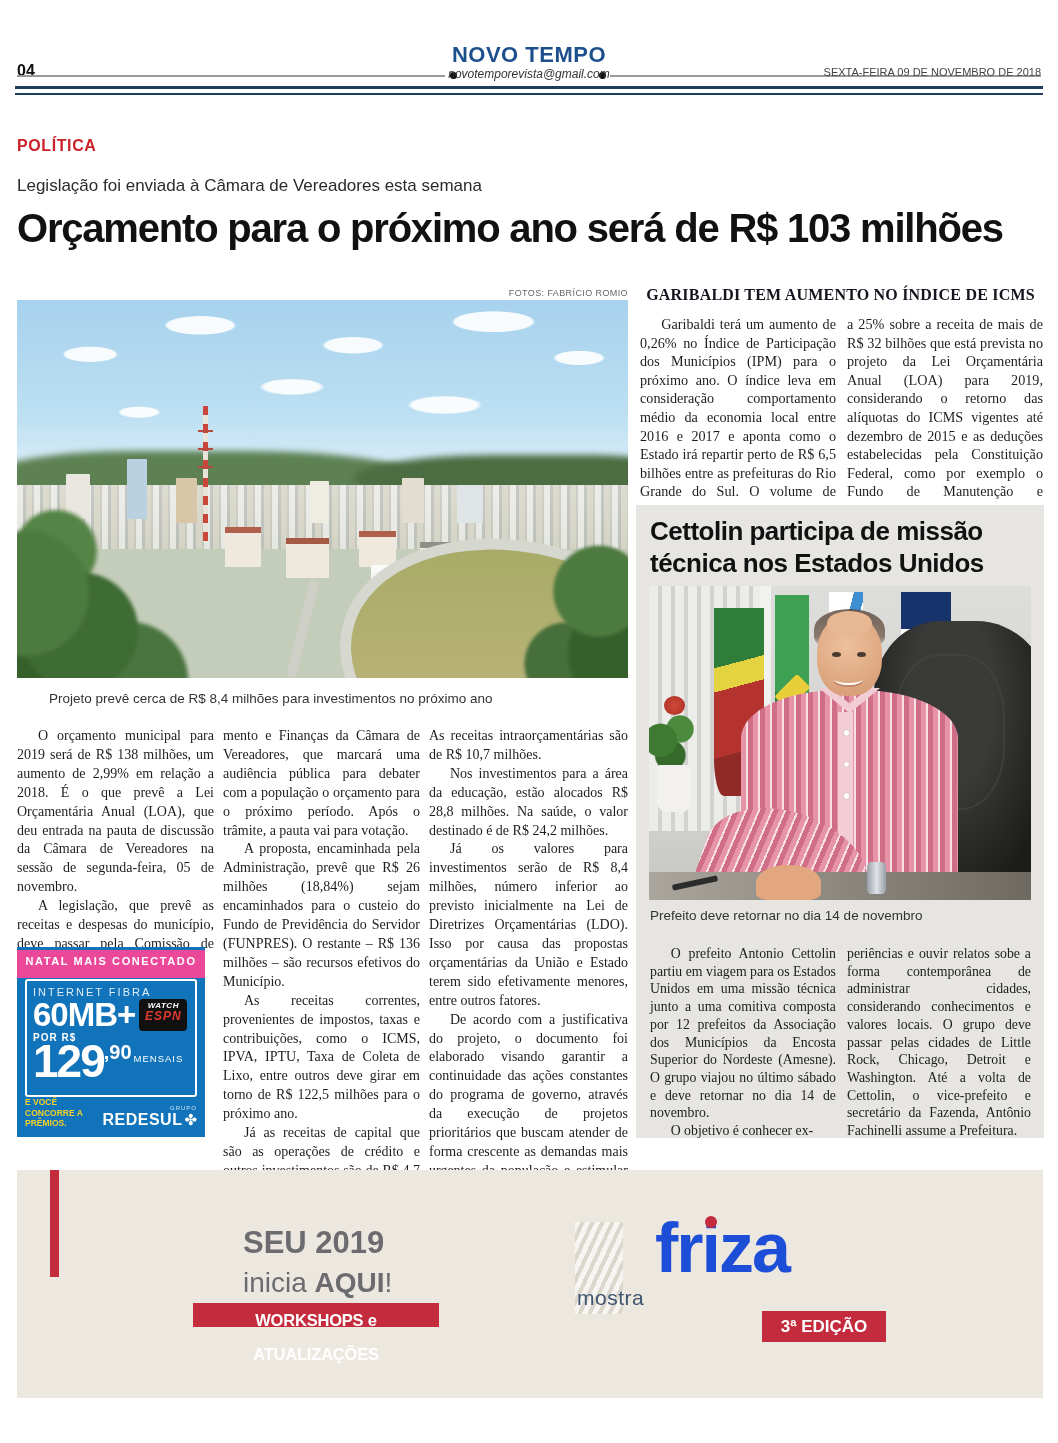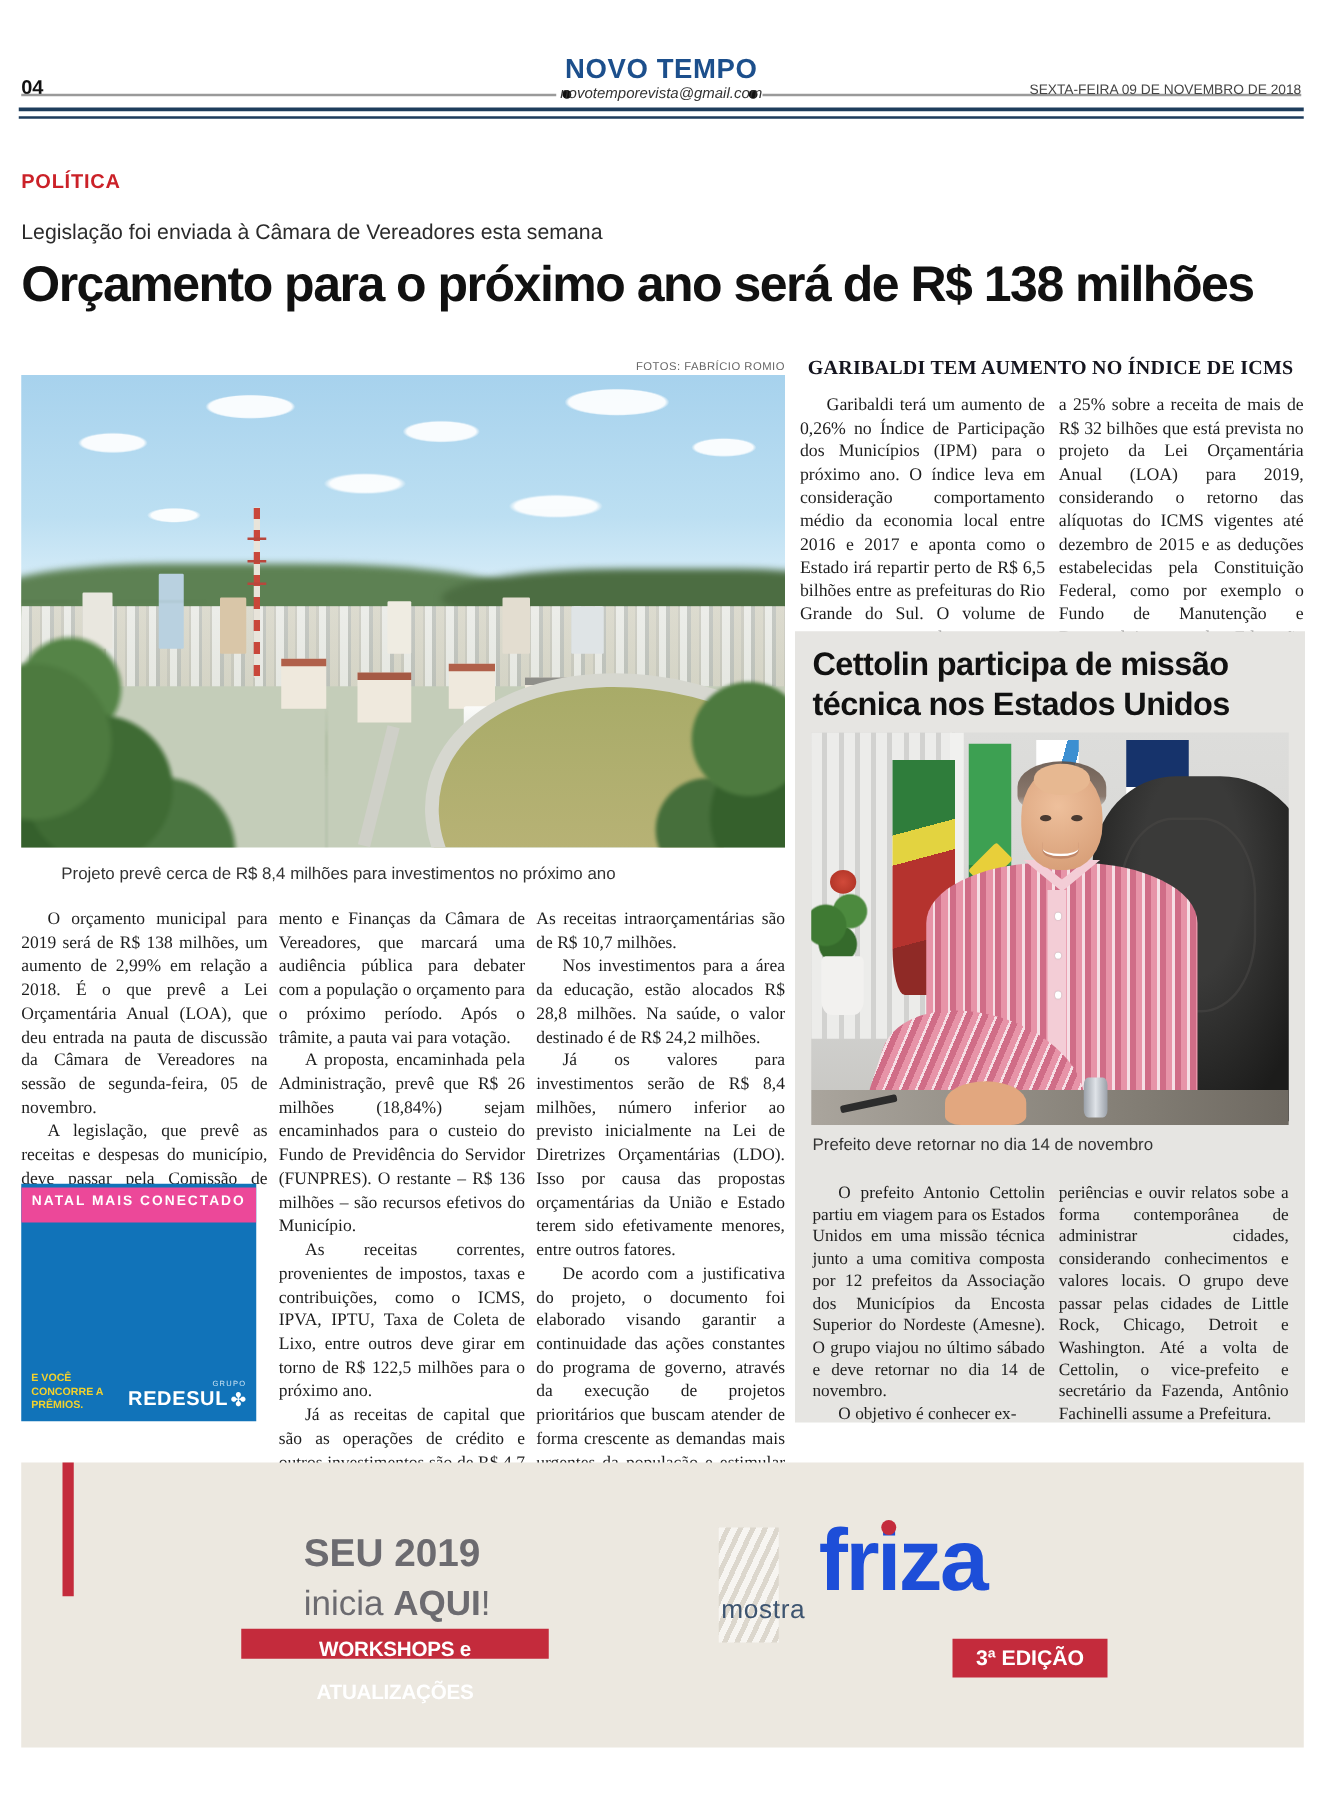--- a/index.html
+++ b/index.html
@@ -169,21 +169,21 @@
   
   .banner{position:absolute;left:17px;top:1170px;width:1026px;height:228px;background:#ece8e0;}
   .red-bar{position:absolute;left:33px;top:0;width:9px;height:107px;background:#c42b3c;}
   .seu{position:absolute;left:226px;top:55px;font-size:31px;font-weight:bold;color:#6c6b70;letter-spacing:0;}
   .inicia{position:absolute;left:226px;top:97px;font-size:28px;color:#6c6b70;}
   .inicia b{font-weight:bold;}
   .wred{position:absolute;left:176px;top:133px;width:246px;height:24px;line-height:34px;background:#c42b3c;
         text-align:center;color:#fff;font-size:16.5px;font-weight:bold;letter-spacing:-.2px;}
   .hatch{position:absolute;left:558px;top:52px;width:48px;height:92px;
          background:repeating-linear-gradient(115deg,#f7f5f1 0 5px,#dcd7cd 5px 9px);}
-  .mostra{position:absolute;left:560px;top:106px;font-size:21px;color:#3d5470;letter-spacing:.5px;}
+  .mostra{position:absolute;left:560px;top:116px;font-size:21px;color:#3d5470;letter-spacing:.5px;}
   .friza{position:absolute;left:638px;top:38px;font-size:70px;font-weight:bold;color:#1d4ed8;letter-spacing:-2px;}
   .fi{position:relative;}
   .fi::after{content:"";position:absolute;left:3px;top:7px;width:12px;height:12px;border-radius:50%;background:#c42b3c;}
   .edition{position:absolute;left:745px;top:141px;width:124px;height:31px;line-height:31px;background:#c42b3c;
            text-align:center;color:#fff;font-size:17px;font-weight:bold;}
 </style>
 </head>
 <body>
 
 <div id="page">
@@ -193,21 +193,21 @@
   <span class="dot d-left"></span>
   <div class="brand">NOVO TEMPO</div>
   <span class="dot d-right"></span>
   <div class="hline hl-right"></div>
   <div class="email">novotemporevista@gmail.com</div>
   <div class="date">SEXTA-FEIRA 09 DE NOVEMBRO DE 2018</div>
   <div class="double-rule"></div>
 
   <div class="section-label">POLÍTICA</div>
   <div class="kicker">Legislação foi enviada à Câmara de Vereadores esta semana</div>
-  <h1 class="headline">Orçamento para o próximo ano será de R$ 138 milhões</h1>
+  <h1 class="headline">Orçamento para o próximo ano será de R$ 103 milhões</h1>
   <div class="credit">FOTOS: FABRÍCIO ROMIO</div>
 
   <div class="photo-city">
     <div class="clouds"></div>
     <div class="hills1"></div>
     <div class="hills2"></div>
     <div class="cityband"></div>
     <span class="bld b1"></span>
     <span class="bld b2"></span>
     <span class="bld b3"></span>
@@ -240,20 +240,36 @@
     </div>
   <div class="mcol mcol3 cont">
       <p>As receitas intraorçamentárias são de R$ 10,7 milhões.</p>
       <p>Nos investimentos para a área da educação, estão alocados R$ 28,8 milhões. Na saúde, o valor destinado é de R$ 24,2 milhões.</p>
       <p>Já os valores para investimentos serão de R$ 8,4 milhões, número inferior ao previsto inicialmente na Lei de Diretrizes Orçamentárias (LDO). Isso por causa das propostas orçamentárias da União e Estado terem sido efetivamente menores, entre outros fatores.</p>
       <p>De acordo com a justificativa do projeto,  o documento foi elaborado visando garantir a continuidade das ações constantes do programa de governo, através da execução de projetos prioritários que buscam atender de forma crescente as demandas mais urgentes da população e estimular o desenvolvimento do Município.</p>
     </div>
 
   <div class="ad">
     <div class="ad-band">NATAL MAIS CONECTADO</div>
+    <div class="ad-box">
+      <div class="ad-fibra">INTERNET FIBRA</div>
+      <div class="ad-speed-row">
+        <span class="ad-speed">60MB+</span>
+        <span class="espn-badge">
+          <div class="watch">WATCH</div>
+          <div class="espn">ESPN</div>
+        </span>
+      </div>
+      <div class="ad-por">POR R$</div>
+      <div class="ad-price-row">
+        <span class="p-int">129</span>
+        <span class="p-cents">,90</span>
+        <span class="mensais">MENSAIS</span>
+      </div>
+    </div>
     <div class="ad-bottom">
       <div class="ad-promo">E VOCÊ CONCORRE A PRÊMIOS.</div>
       <div class="ad-brand">
         <div class="rs-grupo">GRUPO</div>
         <div class="rs-row">
           <span class="rs-name">REDESUL</span>
           <span class="rs-star">✤</span>
         </div>
       </div>
     </div>

